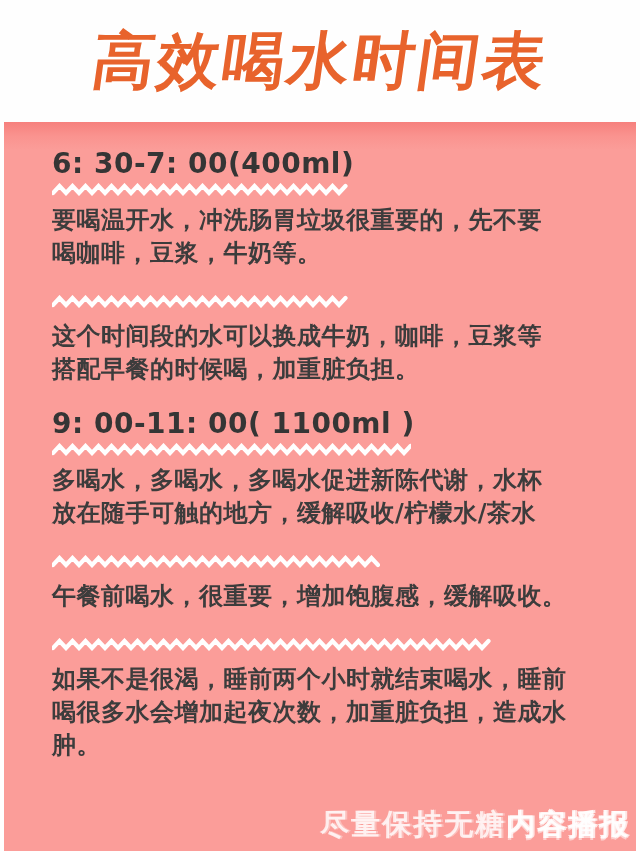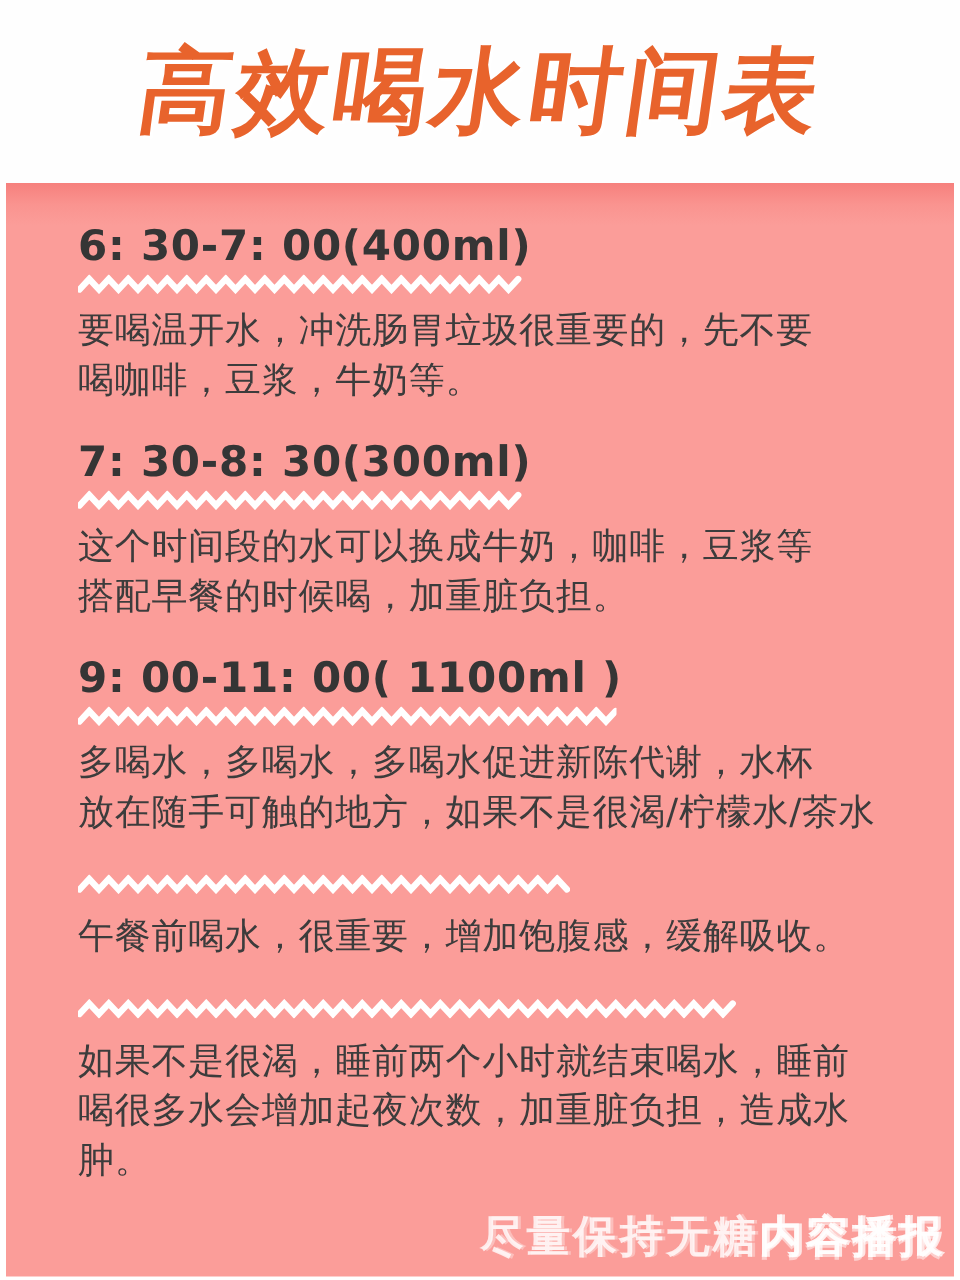--- a/index.html
+++ b/index.html
@@ -52,21 +52,21 @@
     font-weight: bold;
     color: #353535;
     letter-spacing: 0.5px;
     white-space: nowrap;
   }
   svg.wave { display: block; margin-top: 3px; height: 13px; }
   .desc {
     margin: 8px 0 0 0;
     font-size: 24px;
     line-height: 33px;
-    font-weight: normal;
+    font-weight: bold;
     color: #3C3C3C;
     letter-spacing: 0.5px;
     white-space: pre-line;
   }
 
   
   .watermark {
     position: absolute;
     right: 10px;
     bottom: 8px;
@@ -98,38 +98,37 @@
       <svg class="wave" width="298" height="13" viewBox="0 0 298 13">
           <path d="M1 10 L7.5 3 L14.0 10 L20.5 3 L27.0 10 L33.5 3 L40.0 10 L46.5 3 L53.0 10 L59.5 3 L66.0 10 L72.5 3 L79.0 10 L85.5 3 L92.0 10 L98.5 3 L105.0 10 L111.5 3 L118.0 10 L124.5 3 L131.0 10 L137.5 3 L144.0 10 L150.5 3 L157.0 10 L163.5 3 L170.0 10 L176.5 3 L183.0 10 L189.5 3 L196.0 10 L202.5 3 L209.0 10 L215.5 3 L222.0 10 L228.5 3 L235.0 10 L241.5 3 L248.0 10 L254.5 3 L261.0 10 L267.5 3 L274.0 10 L280.5 3 L287.0 10 L293.5 3" fill="none" stroke="#FFFFFF" stroke-width="4.2" stroke-linecap="round"></path>
         </svg>
     </div>
     <div class="desc">要喝温开水，冲洗肠胃垃圾很重要的，先不要
 喝咖啡，豆浆，牛奶等。</div>
   </div>
 
   <div class="section">
     <div class="head-wrap">
-      <div class="time">7: 30-8: 30(300ml)</div>
       <svg class="wave" width="298" height="13" viewBox="0 0 298 13">
           <path d="M1 10 L7.5 3 L14.0 10 L20.5 3 L27.0 10 L33.5 3 L40.0 10 L46.5 3 L53.0 10 L59.5 3 L66.0 10 L72.5 3 L79.0 10 L85.5 3 L92.0 10 L98.5 3 L105.0 10 L111.5 3 L118.0 10 L124.5 3 L131.0 10 L137.5 3 L144.0 10 L150.5 3 L157.0 10 L163.5 3 L170.0 10 L176.5 3 L183.0 10 L189.5 3 L196.0 10 L202.5 3 L209.0 10 L215.5 3 L222.0 10 L228.5 3 L235.0 10 L241.5 3 L248.0 10 L254.5 3 L261.0 10 L267.5 3 L274.0 10 L280.5 3 L287.0 10 L293.5 3" fill="none" stroke="#FFFFFF" stroke-width="4.2" stroke-linecap="round"></path>
         </svg>
     </div>
     <div class="desc">这个时间段的水可以换成牛奶，咖啡，豆浆等
 搭配早餐的时候喝，加重脏负担。</div>
   </div>
 
   <div class="section">
     <div class="head-wrap">
       <div class="time">9: 00-11: 00( 1100ml )</div>
       <svg class="wave" width="359" height="13" viewBox="0 0 359 13">
           <path d="M1 10 L7.5 3 L14.0 10 L20.5 3 L27.0 10 L33.5 3 L40.0 10 L46.5 3 L53.0 10 L59.5 3 L66.0 10 L72.5 3 L79.0 10 L85.5 3 L92.0 10 L98.5 3 L105.0 10 L111.5 3 L118.0 10 L124.5 3 L131.0 10 L137.5 3 L144.0 10 L150.5 3 L157.0 10 L163.5 3 L170.0 10 L176.5 3 L183.0 10 L189.5 3 L196.0 10 L202.5 3 L209.0 10 L215.5 3 L222.0 10 L228.5 3 L235.0 10 L241.5 3 L248.0 10 L254.5 3 L261.0 10 L267.5 3 L274.0 10 L280.5 3 L287.0 10 L293.5 3 L300.0 10 L306.5 3 L313.0 10 L319.5 3 L326.0 10 L332.5 3 L339.0 10 L345.5 3 L352.0 10 L358.5 3" fill="none" stroke="#FFFFFF" stroke-width="4.2" stroke-linecap="round"></path>
         </svg>
     </div>
     <div class="desc">多喝水，多喝水，多喝水促进新陈代谢，水杯
-放在随手可触的地方，如果不是很渴/柠檬水/茶水</div>
+放在随手可触的地方，缓解吸收/柠檬水/茶水</div>
   </div>
 
   <div class="section">
     <div class="head-wrap">
       <svg class="wave" width="328" height="13" viewBox="0 0 328 13">
           <path d="M1 10 L7.5 3 L14.0 10 L20.5 3 L27.0 10 L33.5 3 L40.0 10 L46.5 3 L53.0 10 L59.5 3 L66.0 10 L72.5 3 L79.0 10 L85.5 3 L92.0 10 L98.5 3 L105.0 10 L111.5 3 L118.0 10 L124.5 3 L131.0 10 L137.5 3 L144.0 10 L150.5 3 L157.0 10 L163.5 3 L170.0 10 L176.5 3 L183.0 10 L189.5 3 L196.0 10 L202.5 3 L209.0 10 L215.5 3 L222.0 10 L228.5 3 L235.0 10 L241.5 3 L248.0 10 L254.5 3 L261.0 10 L267.5 3 L274.0 10 L280.5 3 L287.0 10 L293.5 3 L300.0 10 L306.5 3 L313.0 10 L319.5 3 L326.0 10" fill="none" stroke="#FFFFFF" stroke-width="4.2" stroke-linecap="round"></path>
         </svg>
     </div>
     <div class="desc">午餐前喝水，很重要，增加饱腹感，缓解吸收。</div>
   </div>

